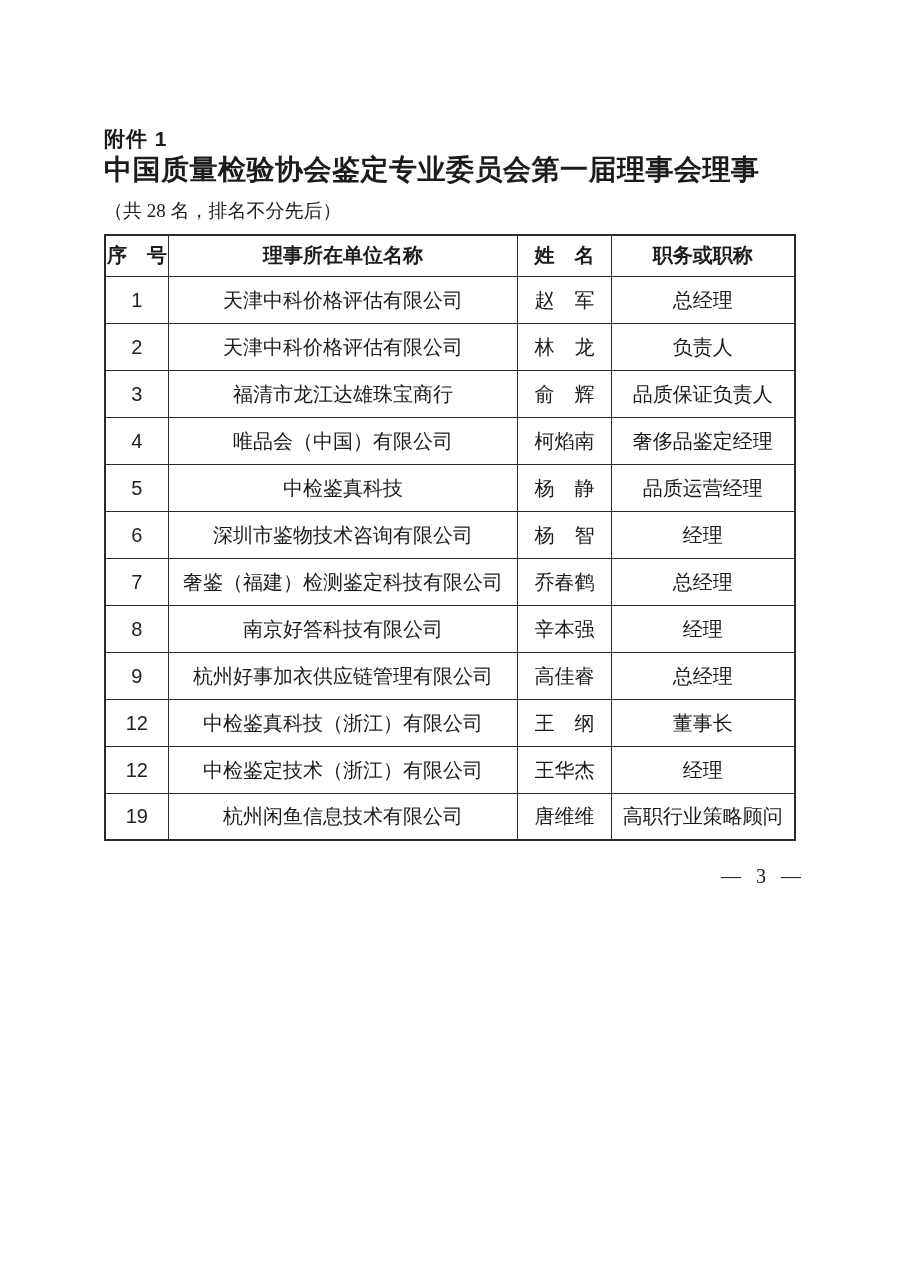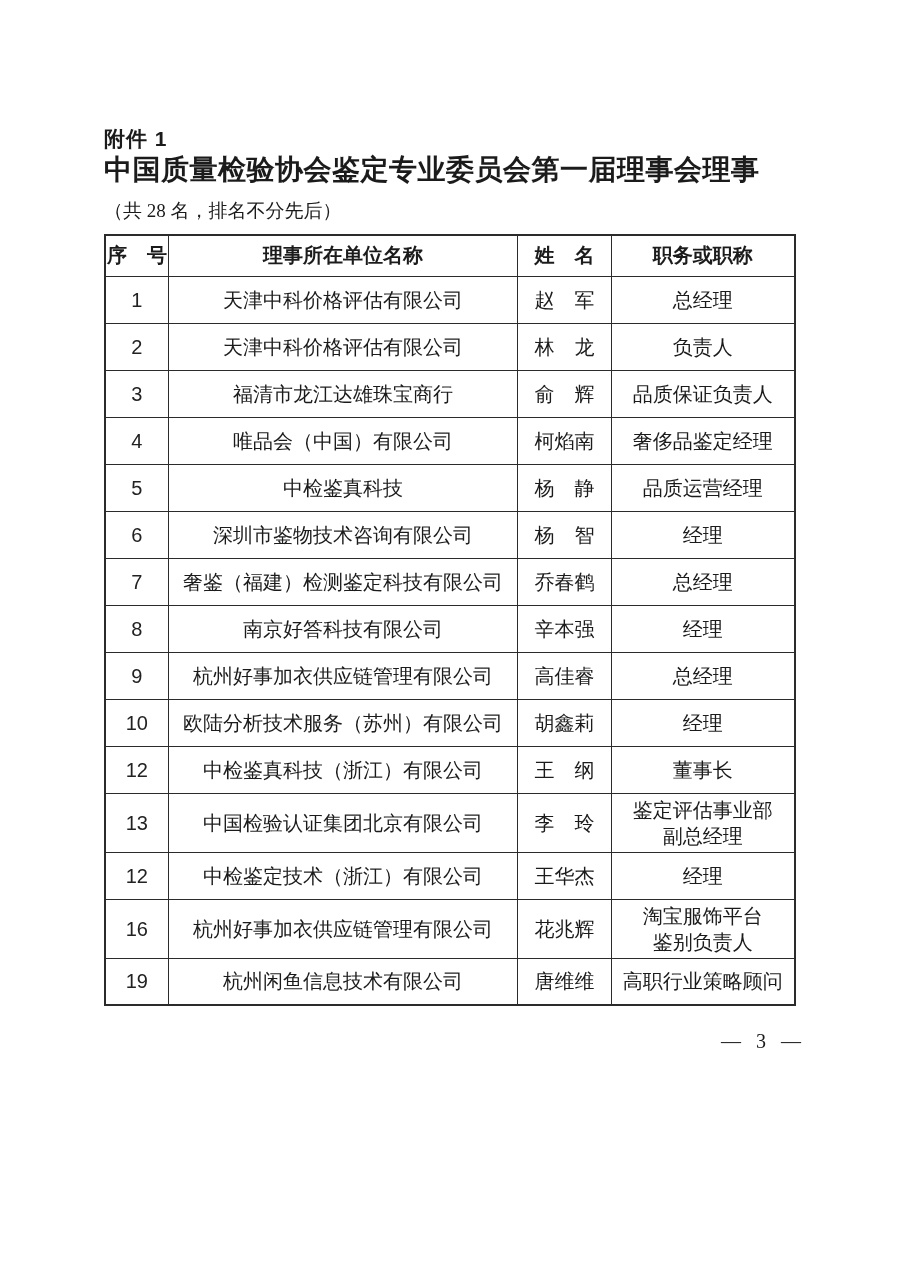--- a/index.html
+++ b/index.html
@@ -157,58 +157,38 @@
     <td class="cell-title">经理</td>
   </tr>
 
   <tr>
     <td class="cell-index">9</td>
     <td class="cell-org">杭州好事加衣供应链管理有限公司</td>
     <td class="cell-name">高佳睿</td>
     <td class="cell-title">总经理</td>
   </tr>
 
-  <tr>
-    <td class="cell-index">10</td>
-    <td class="cell-org">欧陆分析技术服务（苏州）有限公司</td>
-    <td class="cell-name">胡鑫莉</td>
-    <td class="cell-title">经理</td>
-  </tr>
 
 
   <tr>
     <td class="cell-index">12</td>
     <td class="cell-org">中检鉴真科技（浙江）有限公司</td>
     <td class="cell-name">王　纲</td>
     <td class="cell-title">董事长</td>
   </tr>
 
-  <tr>
-    <td class="cell-index">13</td>
-    <td class="cell-org">中国检验认证集团北京有限公司</td>
-    <td class="cell-name">李　玲</td>
-    <td class="cell-title">鉴定评估事业部
-副总经理</td>
-  </tr>
 
   <tr>
     <td class="cell-index">12</td>
     <td class="cell-org">中检鉴定技术（浙江）有限公司</td>
     <td class="cell-name">王华杰</td>
     <td class="cell-title">经理</td>
   </tr>
 
 
-  <tr>
-    <td class="cell-index">16</td>
-    <td class="cell-org">杭州好事加衣供应链管理有限公司</td>
-    <td class="cell-name">花兆辉</td>
-    <td class="cell-title">淘宝服饰平台
-鉴别负责人</td>
-  </tr>
 
   <tr>
     <td class="cell-index">19</td>
     <td class="cell-org">杭州闲鱼信息技术有限公司</td>
     <td class="cell-name">唐维维</td>
     <td class="cell-title">高职行业策略顾问</td>
   </tr>
 </tbody>
   </table>
 

